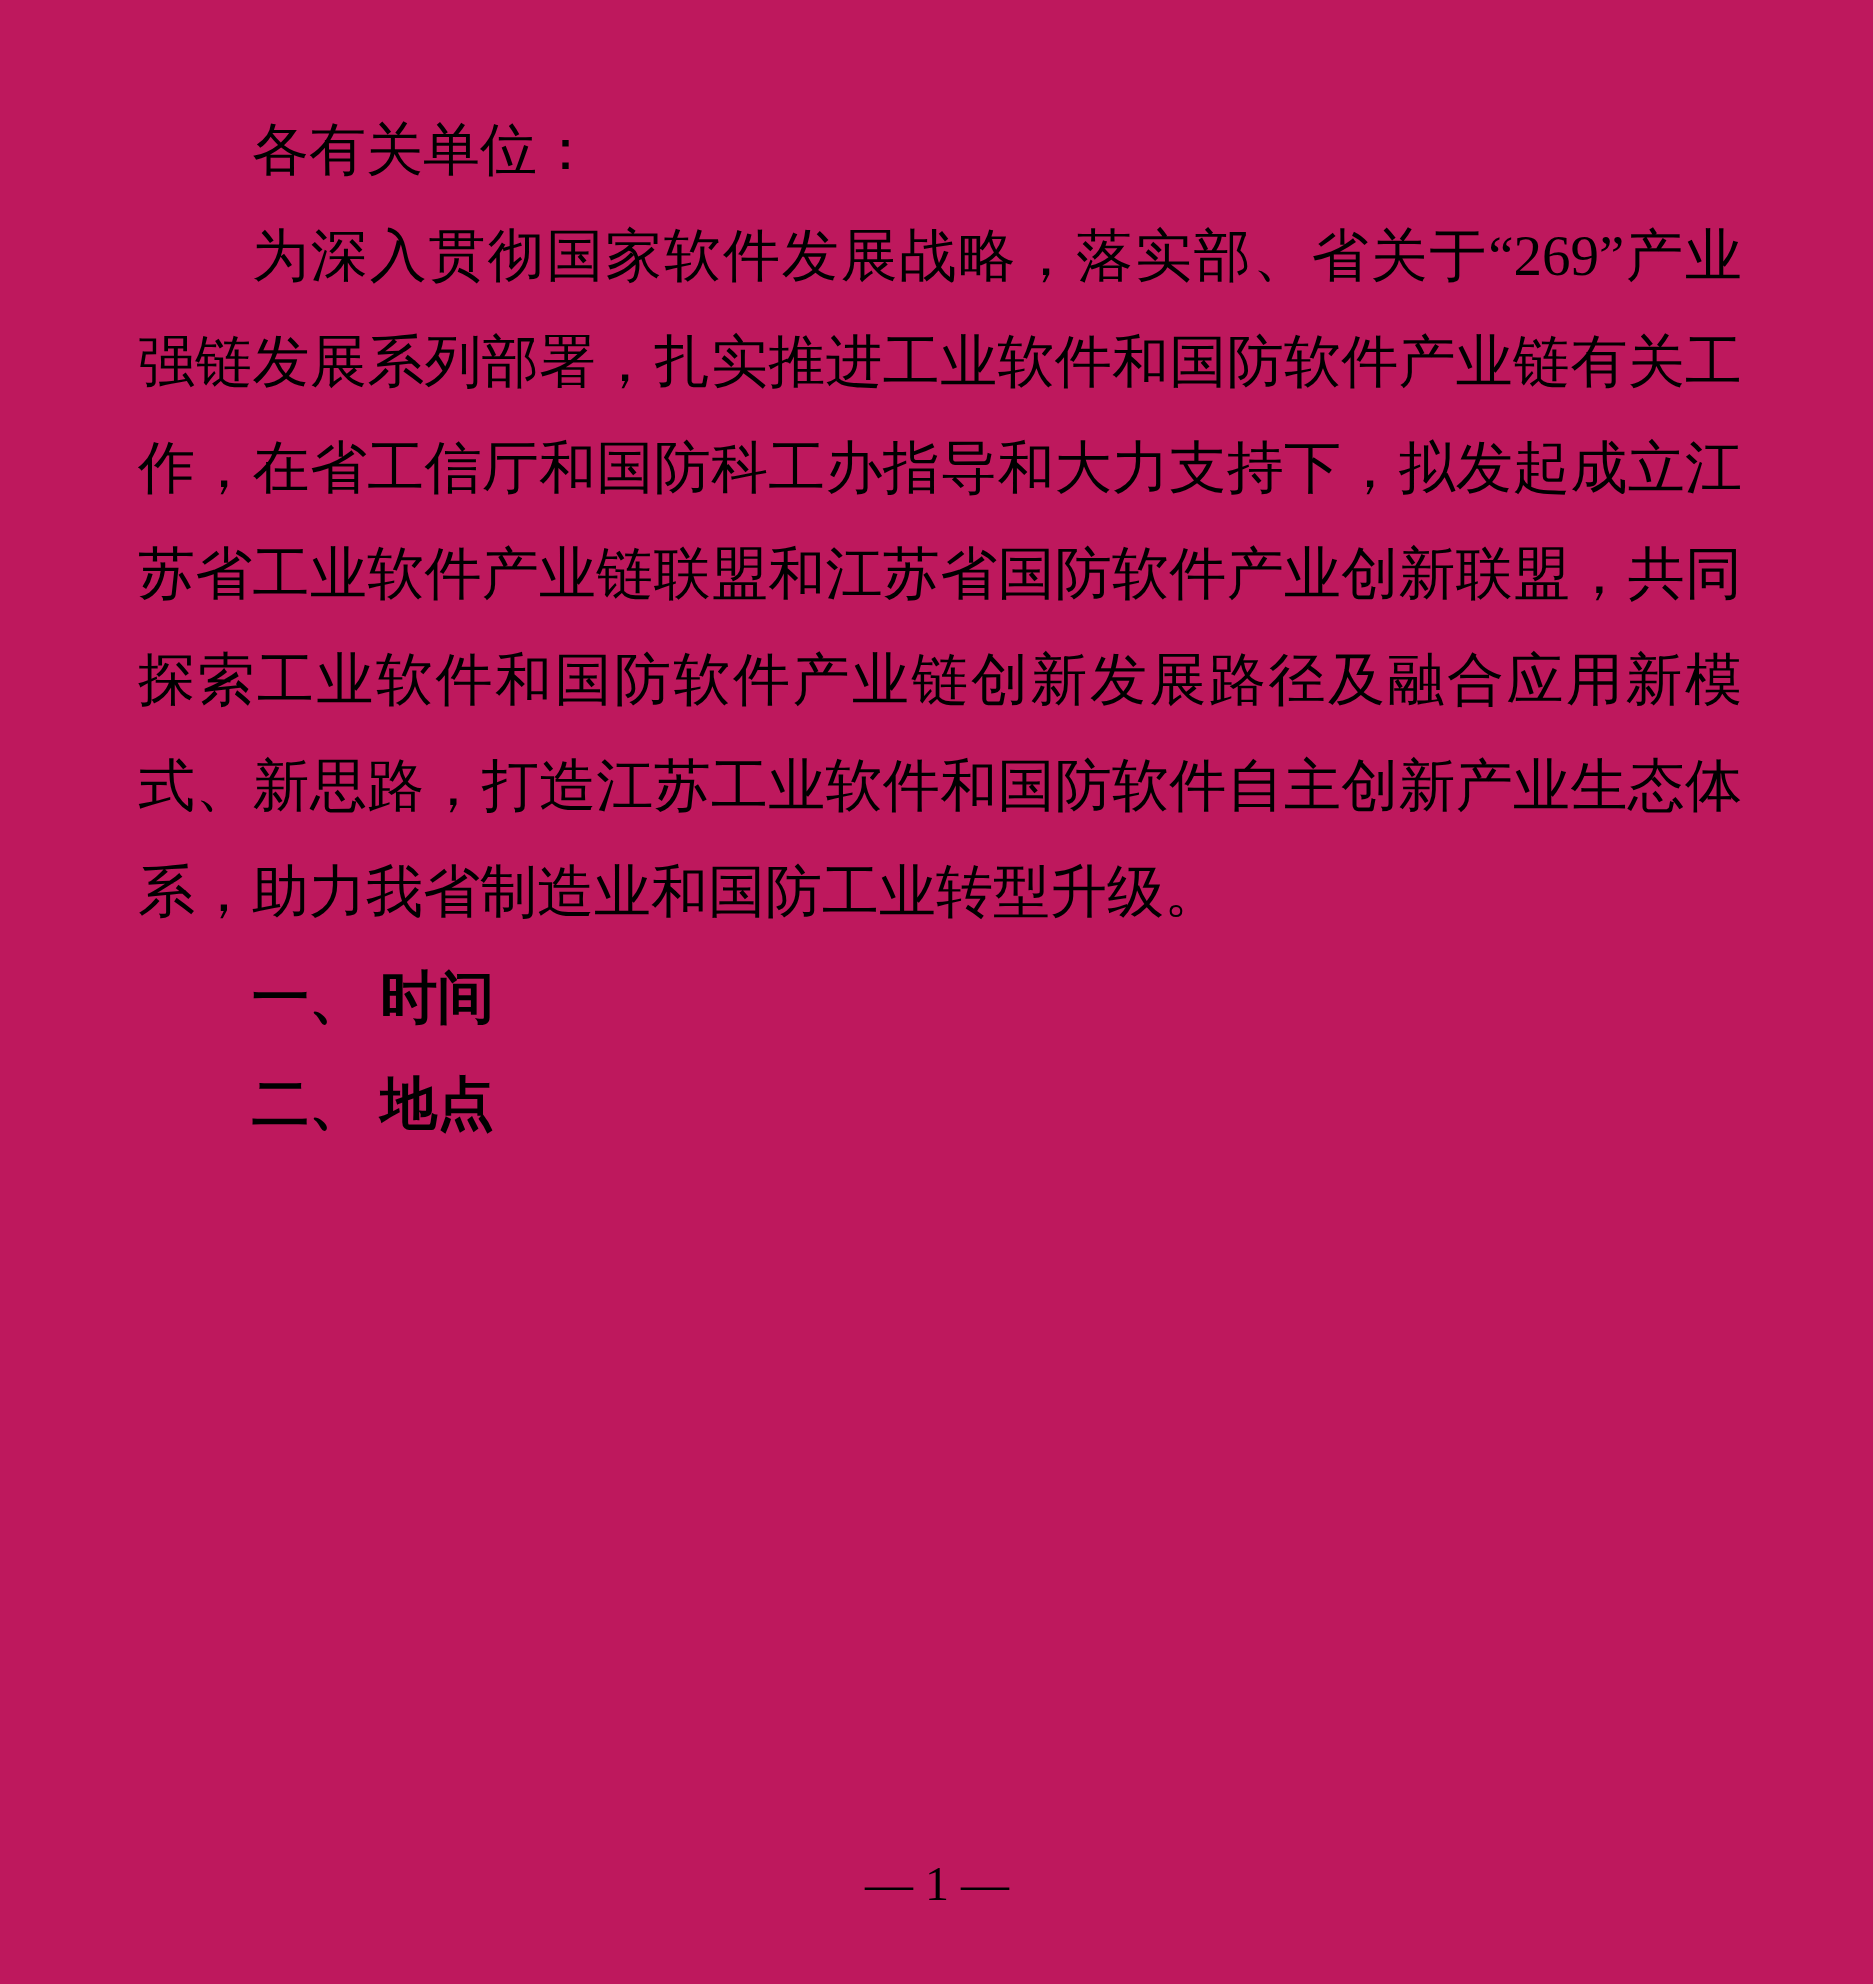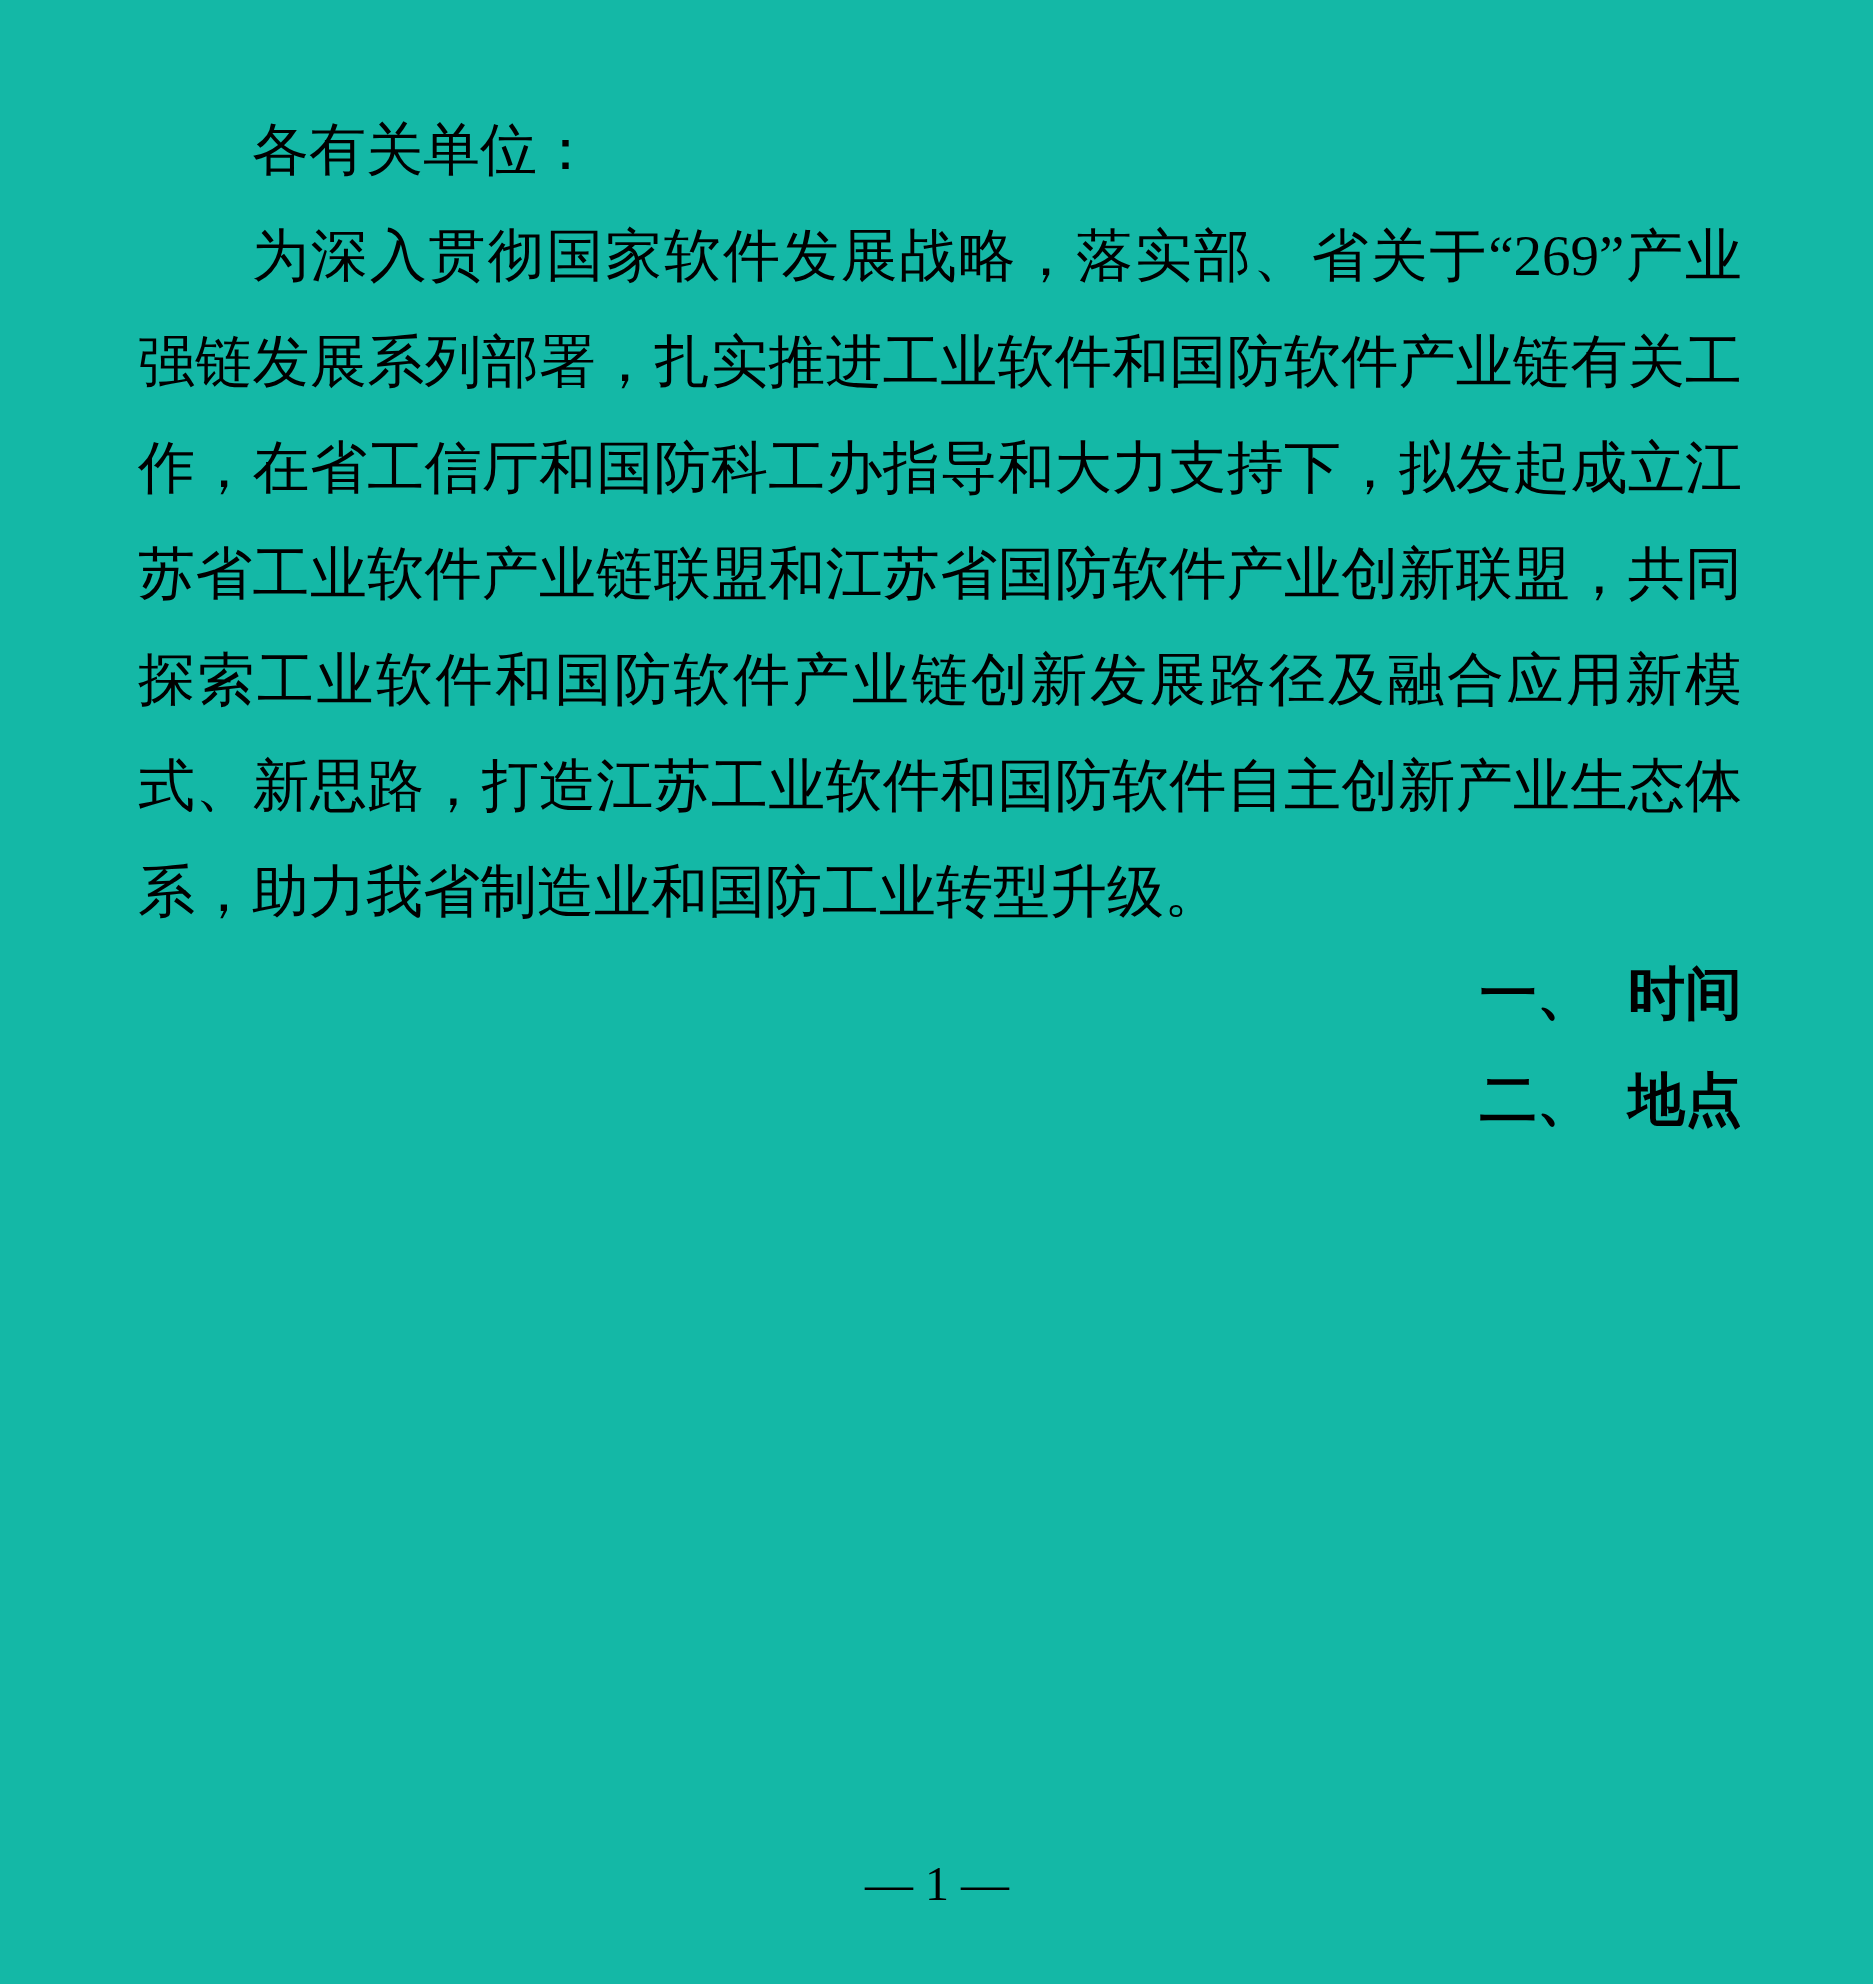--- a/index.html
+++ b/index.html
@@ -12,21 +12,21 @@
     height: 1985px;
     position: relative;
     color: #000000;
     font-family: "Liberation Serif", serif;
   }
   .page {
     position: absolute;
     left: 0; top: 0;
     width: 1874px;
     height: 1985px;
-    background: #14b8a6;
+    background: #be185d;
   }
   .content {
     position: absolute;
     left: 138px;
     top: 97px;
     width: 1604px;
     font-size: 57px;
     line-height: 106px;
     text-align: justify;
     text-justify: inter-ideograph;
@@ -37,22 +37,22 @@
     padding: 0;
     text-indent: 2em;
   }
   .section-heading {
     margin: 0;
     padding: 0;
     text-indent: 2em;
     font-size: 57px;
     line-height: 106px;
     font-weight: bold;
-    font-family: Liberation Mono, monospace;
-    text-align: right;
+    font-family: Liberation Serif, serif;
+    text-align: left;
   }
   .page-number {
     position: absolute;
     left: 0;
     right: 0;
     top: 1856px;
     text-align: center;
     font-size: 48px;
     line-height: 55px;
     font-family: "Liberation Serif", serif;

